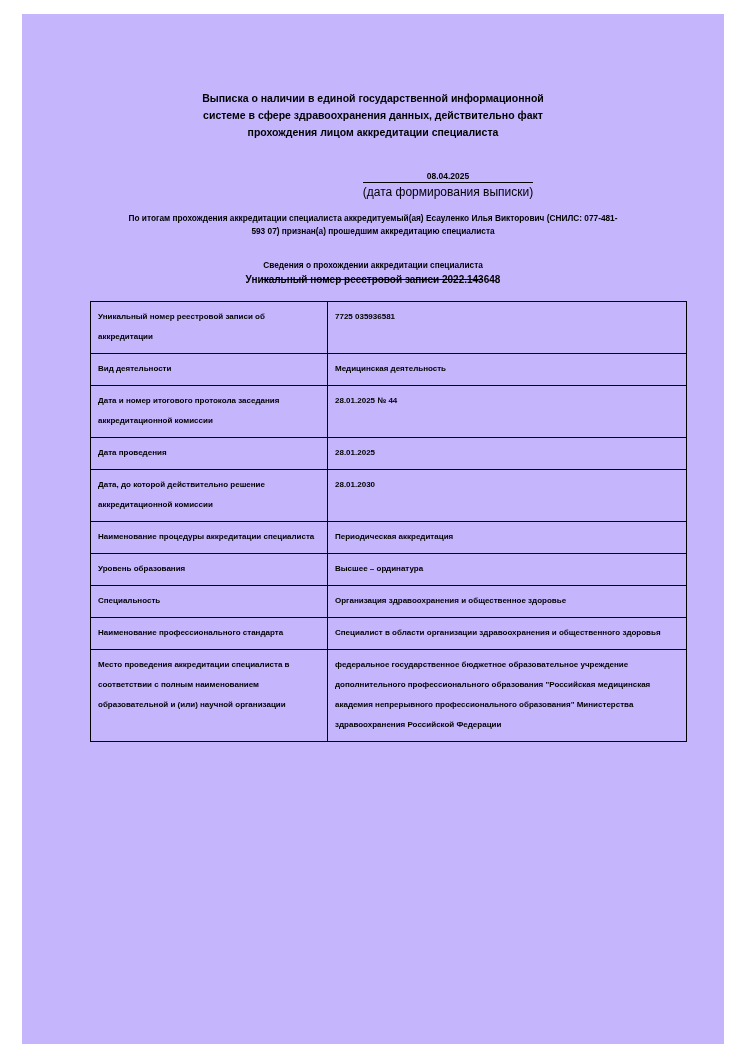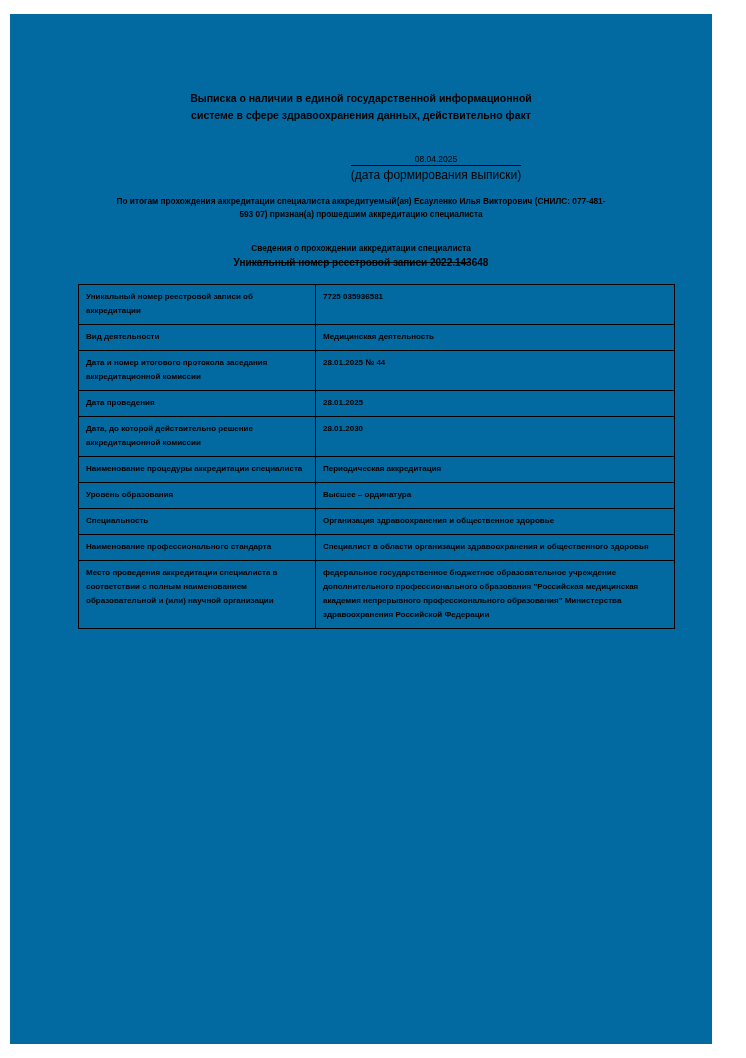--- a/index.html
+++ b/index.html
@@ -14,25 +14,25 @@
     width: 746px;
     height: 1058px;
     background: #ffffff;
     position: relative;
     margin: 0 auto;
     box-sizing: border-box;
     overflow: hidden;
   }
   .sheet {
     position: absolute;
-    left: 10px;
+    left: 22px;
     top: 14px;
     width: 702px;
     height: 1030px;
-    background: #0369a1;
+    background: #c4b5fd;
     box-shadow: 0 0 0 1px #ffffff;
   }
   .content {
     position: absolute;
     left: 68px;
     top: 76px;
     width: 566px;
   }
   .doc-title {
     text-align: center;
@@ -48,21 +48,21 @@
     width: 100%;
     text-align: center;
   }
   .date-inner {
     display: inline-block;
     text-align: center;
     margin-left: 150px;
   }
   .date-value {
     font-size: 8.5px;
-    font-weight: normal;
+    font-weight: bold;
     border-bottom: 1px solid #000;
     padding: 0 30px 1px 30px;
     display: block;
   }
   .date-caption {
     font-size: 12px;
     margin-top: 2px;
     display: block;
   }
   .para {
@@ -92,41 +92,42 @@
     margin-top: 16px;
     border-collapse: collapse;
     width: 566px;
     table-layout: fixed;
   }
   table.info td {
     border: 1px solid #000;
     padding: 5px 7px 6px 7px;
     font-size: 8px;
     font-weight: bold;
-    line-height: 14px;
+    line-height: 20px;
     vertical-align: top;
     color: #000;
   }
   table.info td.label {
     width: 222px;
   }
   table.info td.value {
     width: 344px;
   }
 </style>
 </head>
 <body>
 
 <div class="page">
   <div class="sheet">
     <div class="content">
 
       <div class="doc-title">
         <div>Выписка о наличии в единой государственной информационной</div>
         <div>системе в сфере здравоохранения данных, действительно факт</div>
+        <div>прохождения лицом аккредитации специалиста</div>
       </div>
 
       <div class="date-block">
         <div class="date-inner">
           <span class="date-value">08.04.2025</span>
           <span class="date-caption">(дата формирования выписки)</span>
         </div>
       </div>
 
       <div class="para">

